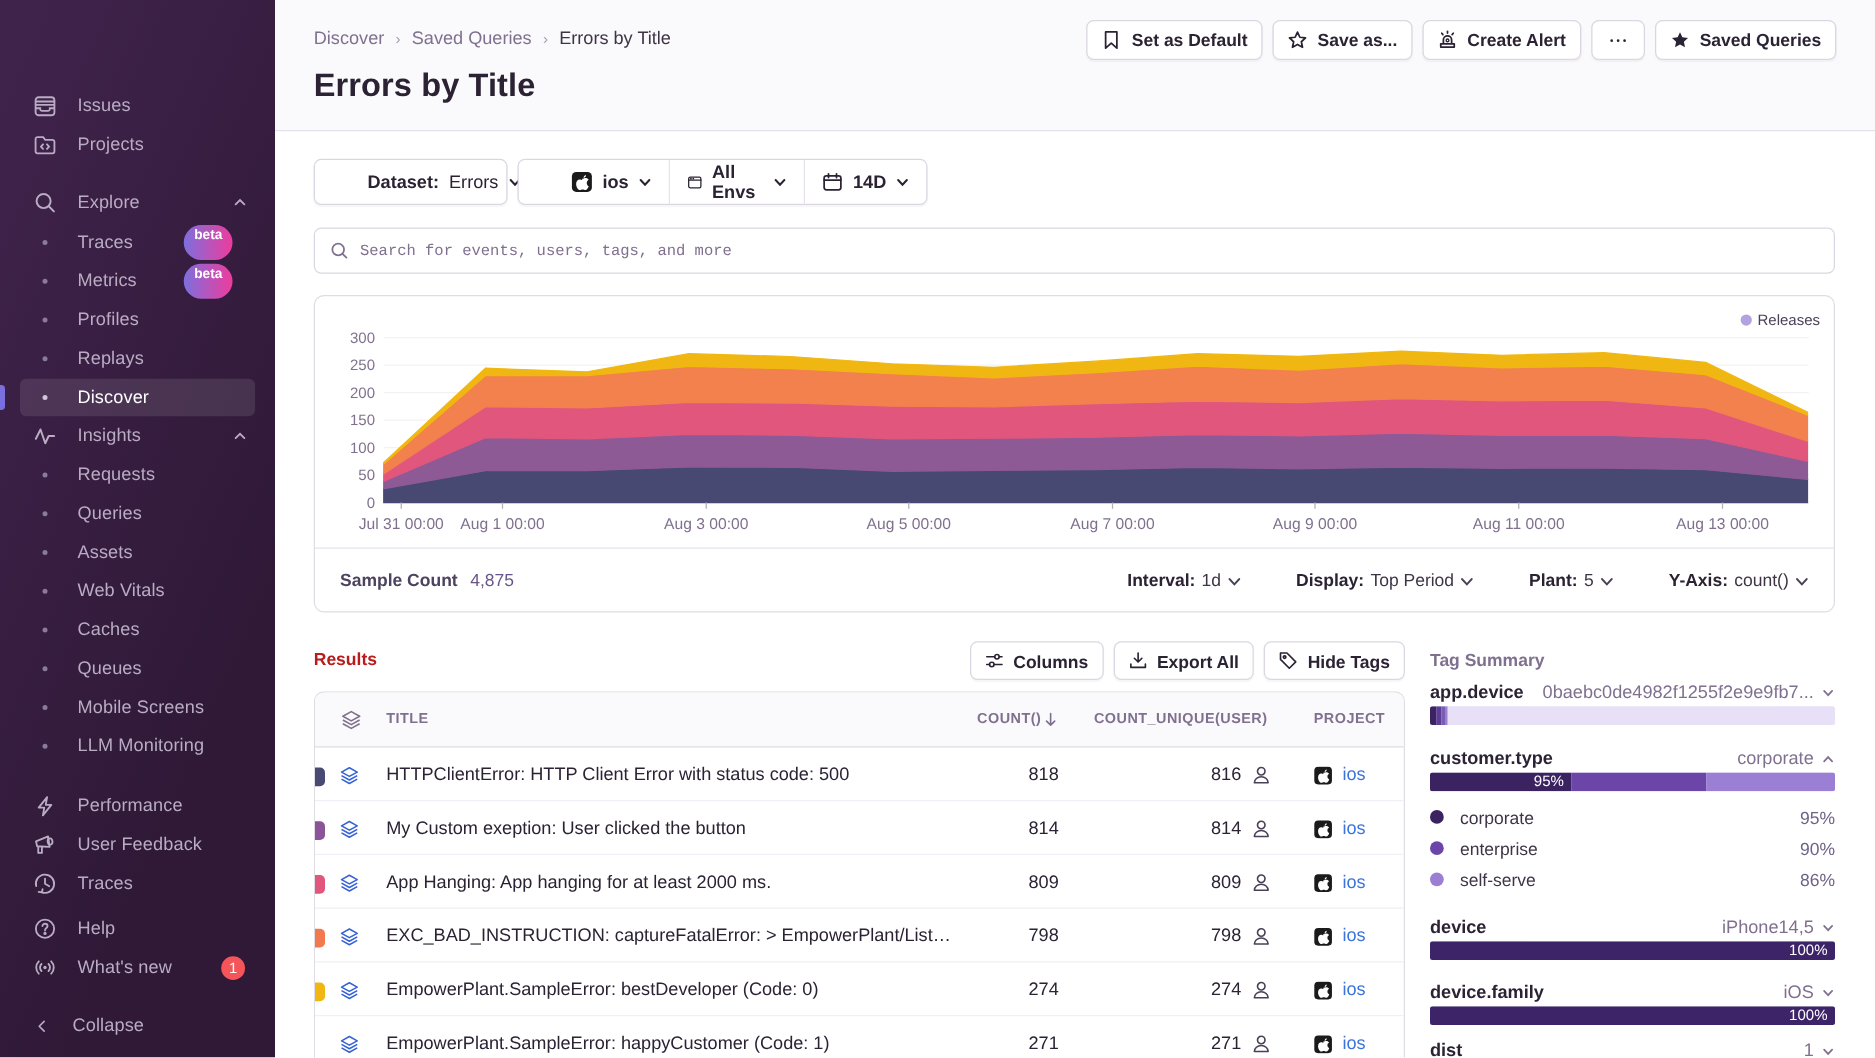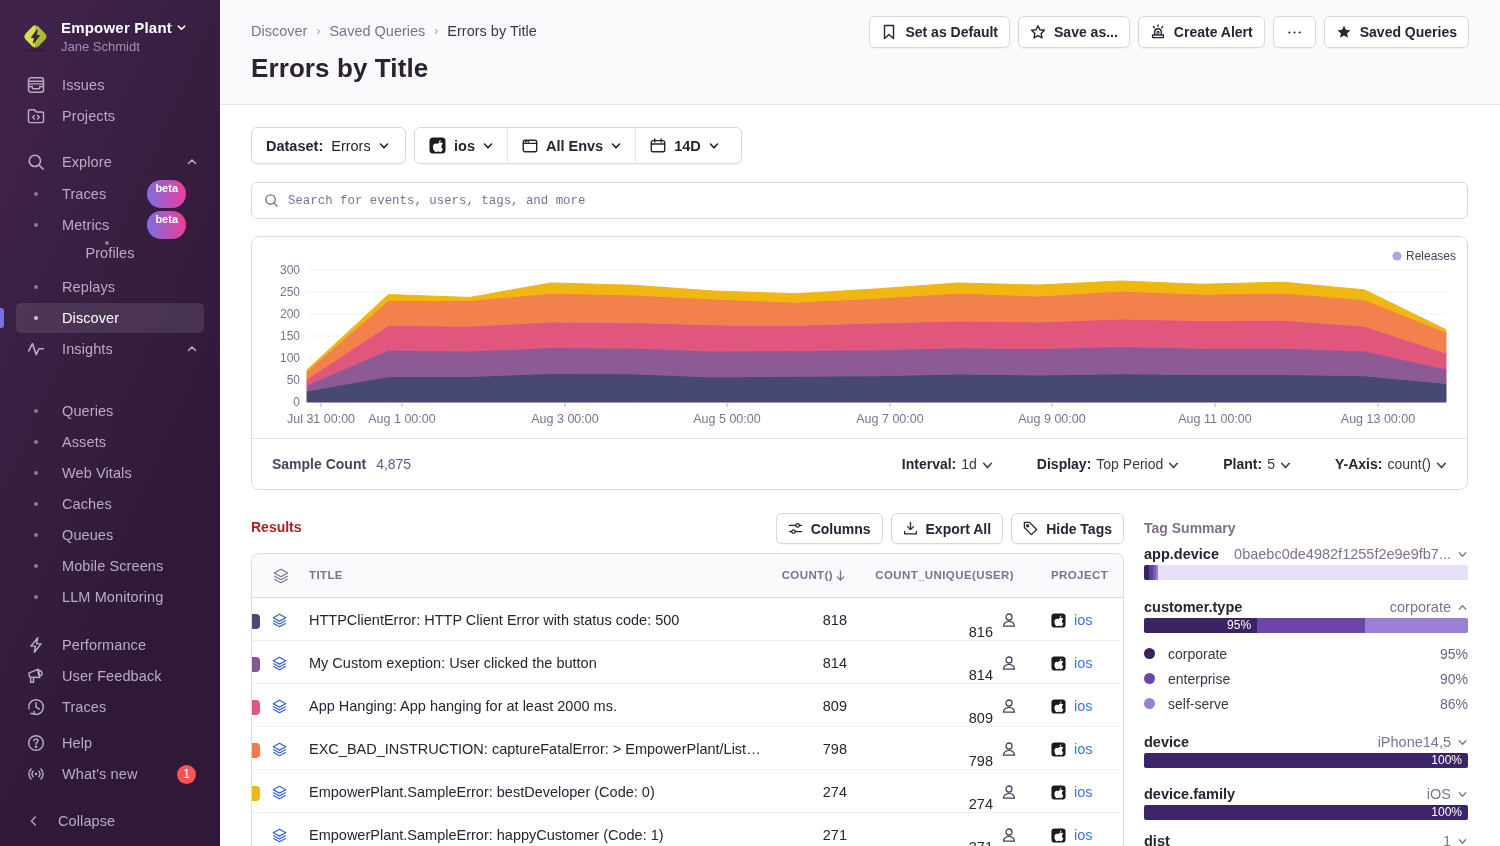--- a/index.html
+++ b/index.html
@@ -28,21 +28,21 @@
 .crumbs .cur { color:#3e3446; }
 .crumbs .sep { color:#a79cb2; font-size:12px; }
 .pagetitle { position:absolute; left:31px; top:53px; font-size:26px; font-weight:700; color:#2b2233; letter-spacing:.1px; }
 .btnrow { position:absolute; right:31px; top:16px; display:flex; gap:8px; }
 .btn { height:32px; background:#fff; border:1px solid #dcd6e2; border-radius:6px; display:flex; align-items:center; padding:0 11px;
   font-size:14px; font-weight:700; color:#2b2233; box-shadow:0 1px 1px rgba(43,34,51,0.04); gap:8px; white-space:nowrap;}
 .btn svg { width:16px; height:16px; }
 
 #content { position:absolute; left:220px; top:106px; width:1280px; height:740px; background:#fff; }
 .fbtn { position:absolute; height:37px; background:#fff; border:1px solid #dcd6e2; border-radius:6px; display:flex; align-items:center;
-  font-size:14.5px; color:#2b2233; box-shadow:0 1px 1px rgba(43,34,51,0.04);}
+  font-size:14.5px; color:#2b2233; box-shadow:0 1px 1px rgba(43,34,51,0.04);padding-left:28px;}
 .seg { display:flex; align-items:center; height:100%; padding:0 14px; gap:8px; font-weight:700; }
 .seg + .seg { border-left:1px solid #e7e1ec; }
 .chevd { width:10px; height:10px; flex:none; }
 
 .search { position:absolute; left:31px; top:76px; width:1217px; height:37px; border:1px solid #dcd6e2; border-radius:6px; background:#fff;
   display:flex; align-items:center; padding:0 12px; color:#80708f; font-family:"Liberation Mono",monospace; font-size:12.4px; gap:9px;}
 
 .panel { position:absolute; left:31px; top:130px; width:1217px; height:254px; border:1px solid #e0dce5; border-radius:8px; background:#fff; }
 .panelfoot { position:absolute; left:0; right:0; top:201px; bottom:0; border-top:1px solid #e7e1ec; display:flex; align-items:center; padding:0 20px; }
 .samplecount { font-size:14px; color:#4d4360; font-weight:700;}
@@ -56,21 +56,21 @@
 .rbtn { height:31px; background:#fff; border:1px solid #dcd6e2; border-radius:6px; display:flex; align-items:center; padding:0 11px;
   font-size:14px; font-weight:700; color:#2b2233; box-shadow:0 1px 1px rgba(43,34,51,0.04); gap:8px;}
 .rbtn svg { width:15px; height:15px; }
 
 .table { position:absolute; left:31px; top:447px; width:873px; height:300px; border:1px solid #e0dce5; border-radius:8px 8px 0 0; border-bottom:none; background:#fff; overflow:hidden; }
 .thead { height:44px; background:#faf9fb; border-bottom:1px solid #e0dce5; position:relative; color:#80708f; font-size:11.5px; font-weight:700; letter-spacing:.4px; }
 .trow { height:43px; border-bottom:1px solid #f2eef5; position:relative; font-size:14.5px; color:#2b2233; }
 .chip { position:absolute; left:0; top:16px; width:8px; height:15px; border-radius:0 4px 4px 0; }
 .rowtitle { position:absolute; left:57px; top:14px; white-space:nowrap; }
 .num1 { position:absolute; right:276px; top:14px; }
-.num2 { position:absolute; right:130px; top:26px; }
+.num2 { position:absolute; right:130px; top:14px; }
 .proj { position:absolute; left:799px; top:14px; display:flex; gap:8px; align-items:center; color:#3c74dd; }
 
 #tags { position:absolute; left:924px; top:400px; width:324px; }
 .tagshdr { font-size:14px; font-weight:700; color:#80708f; }
 .tagrow-top { display:flex; align-items:baseline; justify-content:space-between; }
 .tagname { font-size:14.5px; font-weight:700; color:#2b2233; }
 .tagval { font-size:14.5px; color:#80708f; display:flex; align-items:center; gap:6px;}
 .tagbar { height:15px; border-radius:2px; background:#e8e0f7; margin-top:3px; display:flex; overflow:hidden; position:relative;}
 .tlegend { display:flex; align-items:center; font-size:14px; color:#3e3446; height:25px; }
 .tlegend .pct { margin-left:auto; color:#6f6287; }
@@ -78,42 +78,20 @@
 
 .lay { position:absolute; left:20px; top:15px; width:15px; height:15px; }
 .usr { position:absolute; right:106px; top:14px; width:16px; height:16px; }
 .proj svg.apl { width:15px; height:15px; }
 .tchev { width:11px; height:11px; }
 </style>
 </head>
 <body>
 <div id="page">
   <div id="sidebar">
-    <div class="org">
-      <svg class="logo" viewBox="0 0 32 32">
-          <defs>
-            <clipPath id="dm">
-              <rect x="6.7" y="6.7" width="18.6" height="18.6" rx="4.5" transform="rotate(45 16 16)"></rect>
-            </clipPath>
-          </defs>
-          <ellipse cx="16" cy="30.4" rx="11" ry="2.5" fill="rgba(20,8,25,0.18)"></ellipse>
-          <g clip-path="url(#dm)">
-            <rect x="0" y="0" width="16" height="32" fill="#d5e14a"></rect>
-            <rect x="16" y="0" width="16" height="32" fill="#a9ba39"></rect>
-            <path d="M16 0 V13 C16 16 12.8 17.5 12.8 20.5 C12.8 23.5 16 32 16 32 L10 32 L2 16 L10 0 Z" fill="#d5e14a"></path>
-          </g>
-          <path d="M17.6 9.3 L12 17 H15.1 L13.9 22.7 L19.8 15 H16.4 Z" fill="#3b2147" stroke="#3b2147" stroke-width="1.2" stroke-linejoin="round"></path>
-        </svg>
-      <div>
-        <div class="orgname">Empower Plant <svg style="width:11px;height:11px;" viewBox="0 0 12 12" fill="none" stroke="#fff" stroke-width="1.6" stroke-linecap="round">
-              <path d="M2.5 4.5 L6 8 L9.5 4.5"></path>
-            </svg></div>
-        <div class="orgsub">Jane Schmidt</div>
-      </div>
-    </div>
     <div class="sitem" style="top:70px;">
         <svg class="ic" viewBox="0 0 16 16" fill="none" stroke="currentColor" stroke-width="1.3">
           <rect x="1.3" y="1.6" width="13.4" height="12.8" rx="2.2"></rect>
           <path d="M1.3 4.6 H14.7 M1.3 7 H14.7"></path>
           <path d="M1.3 9.4 H4.6 V10.2 Q4.6 11.3 5.7 11.3 H10.3 Q11.4 11.3 11.4 10.2 V9.4 H14.7"></path>
         </svg>
         <span class="lbl">Issues</span>
       </div>
     <div class="sitem" style="top:101px;">
         <svg class="ic" viewBox="0 0 16 16" fill="none" stroke="currentColor" stroke-width="1.3">
@@ -136,41 +114,45 @@
     <div class="sitem" style="top:179px;">
         <span class="dot"></span>
         <span class="lbl">Traces</span>
         <span class="beta">beta</span>
       </div>
     <div class="sitem" style="top:210px;">
         <span class="dot"></span>
         <span class="lbl">Metrics</span>
         <span class="beta">beta</span>
       </div>
-    <div class="sitem" style="top:241px;flex-direction:column;">
+    <div class="sitem" style="top:241px;">
         <span class="dot"></span>
         <span class="lbl">Profiles</span>
       </div>
     <div class="sitem" style="top:272px;">
         <span class="dot"></span>
         <span class="lbl">Replays</span>
       </div>
     <div class="accent" style="top:308px;"></div>
     <div class="sitem active" style="top:303px;">
         <span class="dot" style="background:#cfc6dd;"></span>
         <span class="lbl">Discover</span>
       </div>
     <div class="sitem" style="top:334px;">
         <svg class="ic" viewBox="0 0 16 16" fill="none" stroke="currentColor" stroke-width="1.4" stroke-linecap="round" stroke-linejoin="round">
           <path d="M1.5 9.8 L4.8 3.2 L8.2 13 L10.6 7.8 L14.5 7.8"></path>
         </svg>
         <span class="lbl">Insights</span>
         <svg class="chev" viewBox="0 0 12 12" fill="none" stroke="currentColor" stroke-width="1.5" stroke-linecap="round">
           <path d="M2.5 7.5 L6 4 L9.5 7.5"></path>
         </svg>
+      </div>
+    <div class="sitem" style="top:365px;">
+        <span class="dot"></span>
+        <span class="lbl">Requests</span>
       </div>
     <div class="sitem" style="top:396px;">
         <span class="dot"></span>
         <span class="lbl">Queries</span>
       </div>
     <div class="sitem" style="top:427px;">
         <span class="dot"></span>
         <span class="lbl">Assets</span>
       </div>
     <div class="sitem" style="top:458px;">

